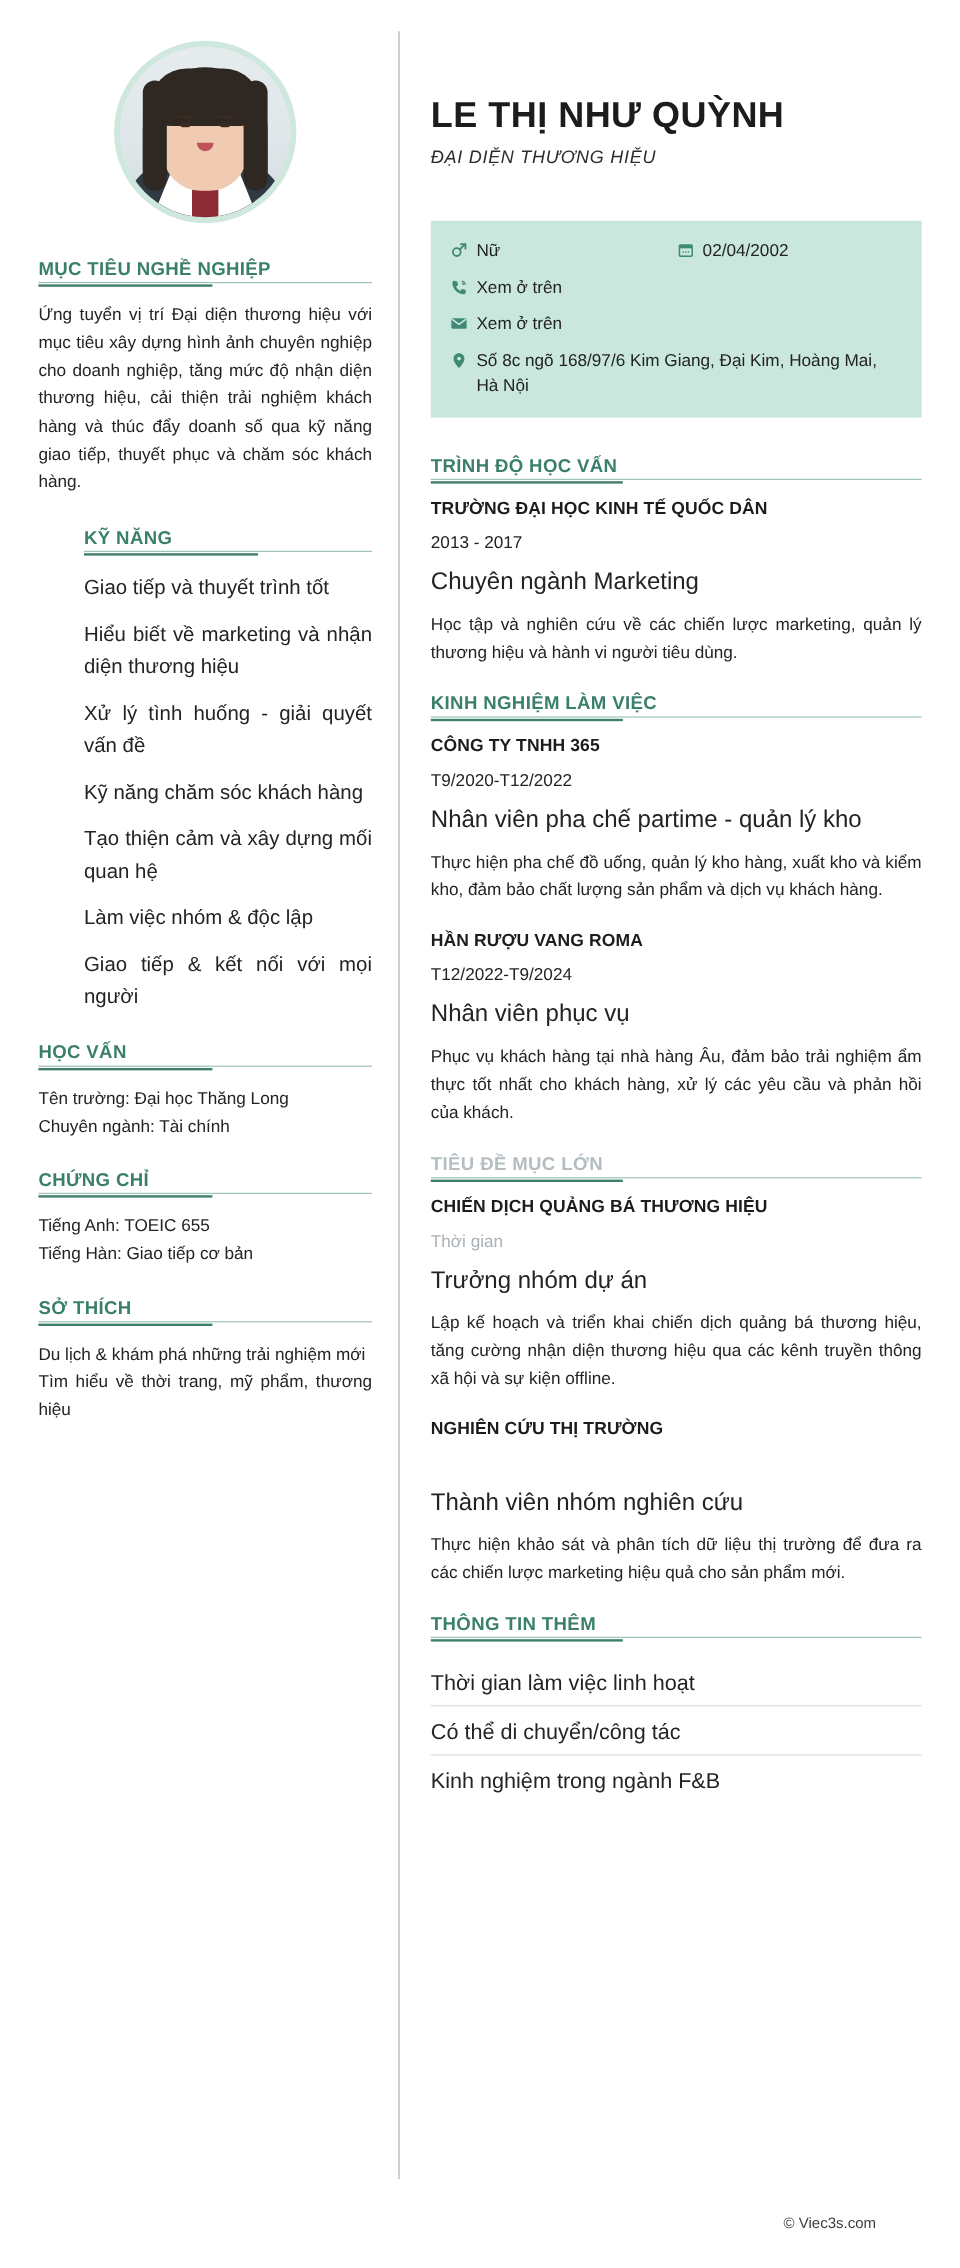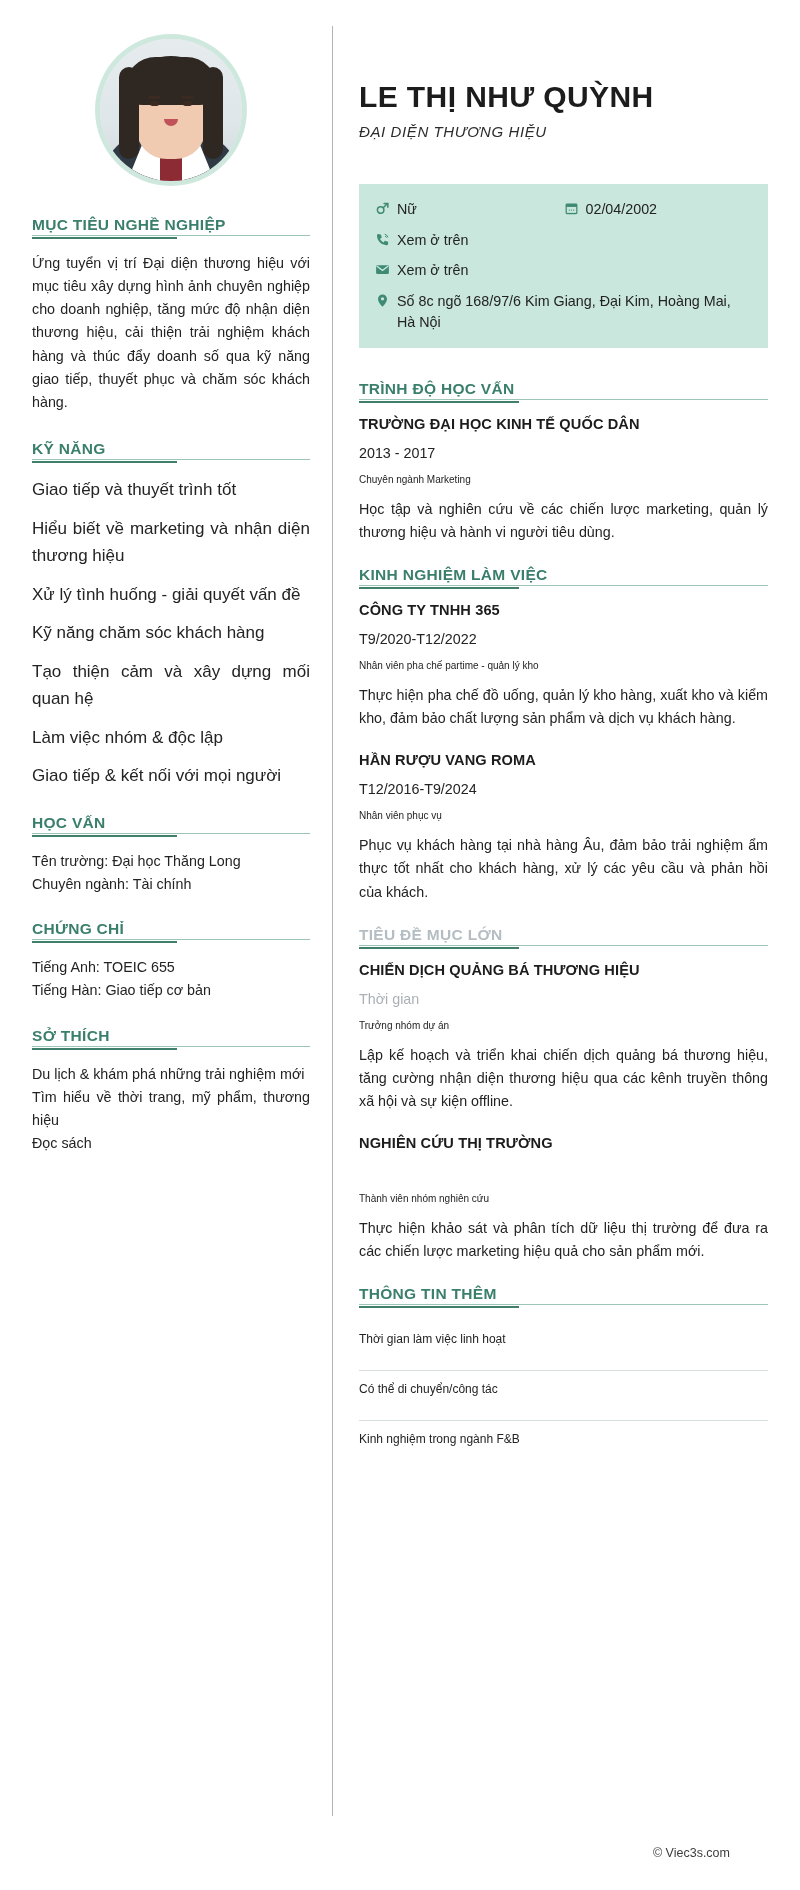--- a/index.html
+++ b/index.html
@@ -114,21 +114,21 @@
   }
   .col-right h2.sec-title::after { width: 160px; }
 
   h2.sec-title.muted { color: #b4bdc2; }
 
   .lt { color: #232323; font-size: 14.3px; line-height: 1.62; }
   .just { text-align: justify; }
 
   .objective { margin-bottom: 26px; }
 
-  .skill-list { margin-bottom: 24px; }
+  .skill-list { margin-bottom: 24px; margin-left: 38px; }
   .skill-item { color:#232323; font-size:17px; line-height:1.62; margin-bottom: 11px; text-align: justify; }
   .skill-item:last-child { margin-bottom: 0; }
 
   .plain-block { margin-bottom: 24px; }
   .plain-line { color:#232323; font-size:14.3px; line-height:1.62; }
 
   .hobby-item { color:#232323; font-size:14.3px; line-height:1.62; text-align: justify; }
 
   
   .divider {
@@ -187,27 +187,27 @@
   .entry-title {
     font-size: 14.6px;
     font-weight: bold;
     color: #1c1c1c;
     margin-bottom: 13px;
     text-transform: uppercase;
     letter-spacing: .1px;
   }
   .entry-meta { font-size:14.3px; color:#232323; margin-bottom: 13px; }
   .entry-meta.muted { color:#a9b1b6; }
-  .entry-role { font-size:10px; color:#232323; margin-bottom: 13px; }
+  .entry-role { font-size:20px; color:#232323; margin-bottom: 13px; }
   .entry-desc { font-size:14.3px; color:#232323; line-height:1.62; text-align: justify; }
 
   .extra-row {
-    font-size: 12px;
+    font-size: 18px;
     color: #232323;
-    padding: 11px 0 24px 0;
+    padding: 11px 0 8px 0;
     border-bottom: 1px solid #d9dee0;
   }
   .extra-row:first-child { padding-top: 4px; }
   .extra-row:last-child { border-bottom: none; }
 
   .footer {
     text-align: right;
     font-size: 12.5px;
     color: #3d3d3d;
     padding: 30px 38px 16px 0;
@@ -269,21 +269,20 @@
       <div class="plain-block">
         <h2 class="sec-title">CHỨNG CHỈ</h2>
         <div class="plain-line">Tiếng Anh: TOEIC 655</div>
         <div class="plain-line">Tiếng Hàn: Giao tiếp cơ bản</div>
       </div>
 
       <div class="plain-block">
         <h2 class="sec-title">SỞ THÍCH</h2>
         <div class="hobby-item">Du lịch &amp; khám phá những trải nghiệm mới</div>
         <div class="hobby-item">Tìm hiểu về thời trang, mỹ phẩm, thương hiệu</div>
-        <div class="hobby-item">Đọc sách</div>
       </div>
 
     </div>
 
     <div class="divider"></div>
 
     <div class="col-right">
 
       <div class="name">LE THỊ NHƯ QUỲNH</div>
       <div class="role">ĐẠI DIỆN THƯƠNG HIỆU</div>
@@ -366,21 +365,21 @@
 
         <div class="entry">
           <div class="entry-title">CÔNG TY TNHH 365</div>
           <div class="entry-meta">T9/2020-T12/2022</div>
           <div class="entry-role">Nhân viên pha chế partime - quản lý kho</div>
           <div class="entry-desc">Thực hiện pha chế đồ uống, quản lý kho hàng, xuất kho và kiểm kho, đảm bảo chất lượng sản phẩm và dịch vụ khách hàng.</div>
         </div>
 
         <div class="entry">
           <div class="entry-title">HẦN RƯỢU VANG ROMA</div>
-          <div class="entry-meta">T12/2016-T9/2024</div>
+          <div class="entry-meta">T12/2022-T9/2024</div>
           <div class="entry-role">Nhân viên phục vụ</div>
           <div class="entry-desc">Phục vụ khách hàng tại nhà hàng Âu, đảm bảo trải nghiệm ẩm thực tốt nhất cho khách hàng, xử lý các yêu cầu và phản hồi của khách.</div>
         </div>
       </div>
 
       <div>
         <h2 class="sec-title muted">TIÊU ĐỀ MỤC LỚN</h2>
 
         <div class="entry">
           <div class="entry-title">CHIẾN DỊCH QUẢNG BÁ THƯƠNG HIỆU</div>

